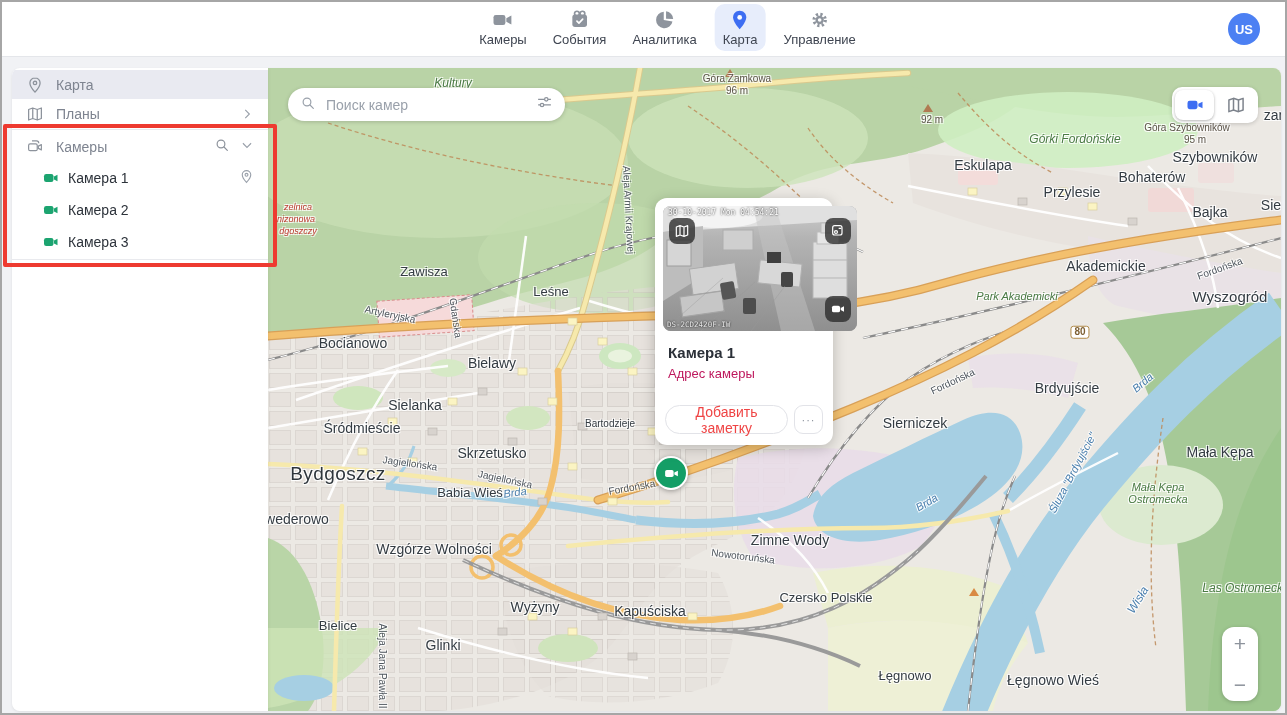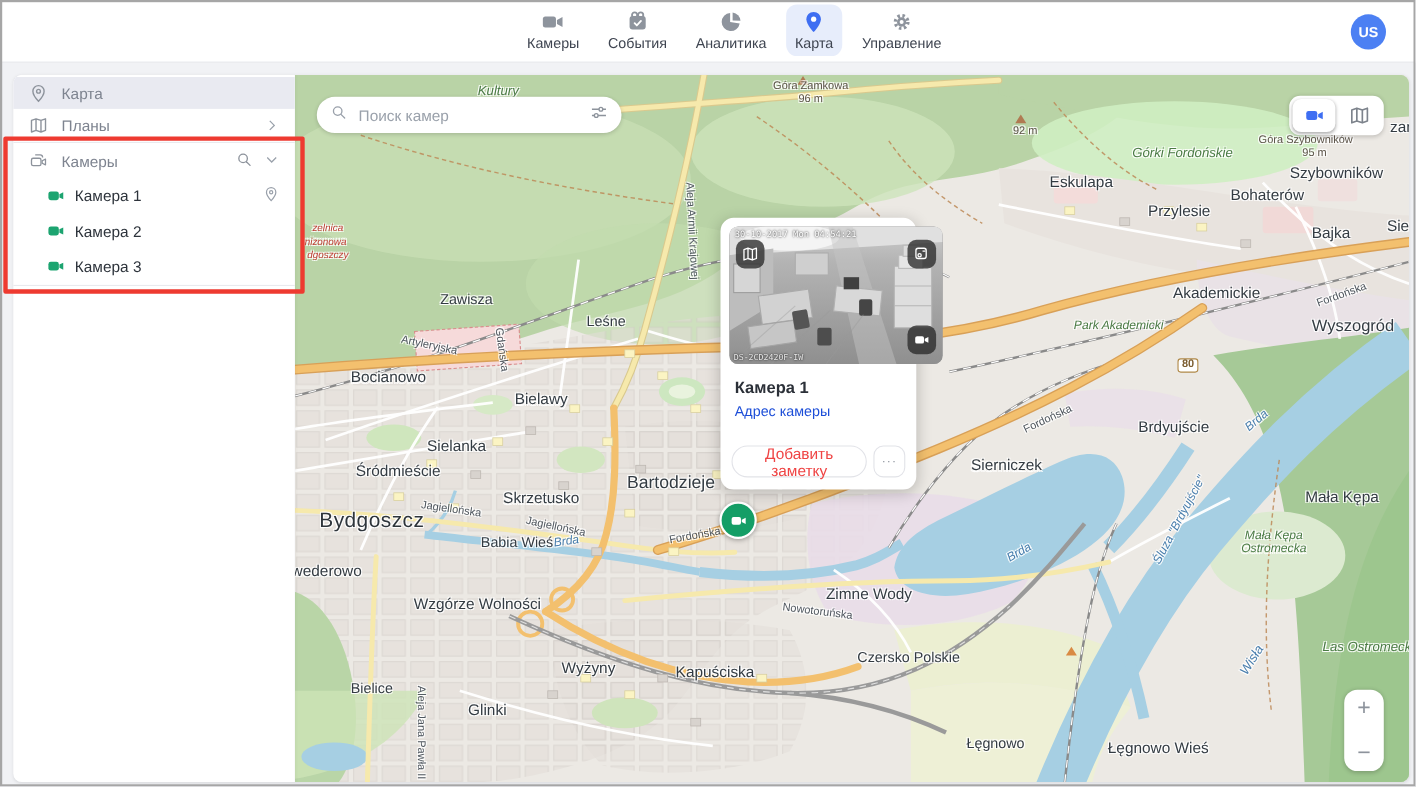--- a/index.html
+++ b/index.html
@@ -72,21 +72,21 @@
   
   .popup{position:absolute;left:387px;top:130px;width:178px;height:247px;background:#fff;border-radius:12px;z-index:30;
          box-shadow:0 3px 14px rgba(0,0,0,.22);}
   .thumb{position:absolute;left:8px;top:8px;width:194px;height:125px;border-radius:8px;overflow:hidden;background:#9a9a9a;cursor:pointer;}
   .thumb svg.scene{position:absolute;inset:0;}
   .osd-ts{position:absolute;left:5px;top:2px;font-family:"DejaVu Sans Mono",monospace;font-size:8px;color:#fff;text-shadow:0 0 2px #000;z-index:2;}
   .osd-model{position:absolute;left:4px;bottom:2px;font-family:"DejaVu Sans Mono",monospace;font-size:7.5px;color:#e8e8e8;text-shadow:0 0 2px #000;z-index:2;}
   .tbtn{position:absolute;width:26px;height:26px;border-radius:8px;background:rgba(42,42,42,.78);display:flex;align-items:center;justify-content:center;cursor:pointer;z-index:3;}
   .tbtn.tl{left:6px;top:12px;} .tbtn.tr{right:6px;top:12px;} .tbtn.br{right:6px;bottom:9px;}
   .ptitle{position:absolute;left:13px;top:146px;font-size:15px;font-weight:bold;color:#2b3038;}
-  .psub{position:absolute;left:13px;top:168px;font-size:13px;color:#1d4ed8;}
+  .psub{position:absolute;left:13px;top:168px;font-size:13px;color:#be185d;}
   .prow{position:absolute;left:10px;right:10px;bottom:11px;display:flex;gap:6px;align-items:center;}
   .note-btn{flex:1;height:29px;border-radius:15px;border:1px solid #e2e3e8;background:#fff;font-size:14px;color:#ef4444;cursor:pointer;
             display:flex;align-items:center;justify-content:center;}
   .more-btn{width:29px;height:29px;border-radius:9px;border:1px solid #e2e3e8;background:#fff;color:#8b919b;font-size:11px;
             display:flex;align-items:center;justify-content:center;cursor:pointer;letter-spacing:1px;}
 
   
   .annot{position:absolute;left:3px;top:124px;width:274px;height:143px;border:4px solid #ee3a30;z-index:100;pointer-events:none;border-radius:2px;}
 </style>
 </head>
@@ -421,21 +421,21 @@
           <span class="mlbl place" style="left: 156px; top: 204px; font-size: 13px;">Zawisza</span>
           <span class="mlbl place" style="left: 283px; top: 224px; font-size: 13px;">Leśne</span>
           <span class="mlbl street" style="left: 122px; top: 247px; font-size: 10px; transform: translate(-50%, -50%) rotate(12deg);">Artyleryjska</span>
           <span class="mlbl street" style="left: 187px; top: 250px; font-size: 10px; transform: translate(-50%, -50%) rotate(82deg);">Gdańska</span>
           <span class="mlbl street" style="left: 360px; top: 142px; font-size: 10px; transform: translate(-50%, -50%) rotate(87deg);">Aleja Armii Krajowej</span>
           <span class="mlbl place" style="left: 85px; top: 275px; font-size: 14px;">Bocianowo</span>
           <span class="mlbl place" style="left: 224px; top: 295px; font-size: 14px;">Bielawy</span>
           <span class="mlbl place" style="left: 147px; top: 337px; font-size: 14px;">Sielanka</span>
           <span class="mlbl place" style="left: 94px; top: 360px; font-size: 14px;">Śródmieście</span>
           <span class="mlbl place" style="left: 224px; top: 385px; font-size: 14px;">Skrzetusko</span>
-          <span class="mlbl place" style="left: 342px; top: 372px; font-size: 16px;">Bartodzieje</span>
+          <span class="mlbl place" style="left: 342px; top: 356px; font-size: 10px;">Bartodzieje</span>
           <span class="mlbl street" style="left: 142px; top: 396px; font-size: 10px; transform: translate(-50%, -50%) rotate(8deg);">Jagiellońska</span>
           <span class="mlbl street" style="left: 237px; top: 412px; font-size: 10px; transform: translate(-50%, -50%) rotate(12deg);">Jagiellońska</span>
           <span class="mlbl place-lg" style="left: 70px; top: 406px; font-size: 19px;">Bydgoszcz</span>
           <span class="mlbl place" style="left: 202px; top: 425px; font-size: 13px;">Babia Wieś</span>
           <span class="mlbl water" style="left: 247px; top: 425px; font-size: 11px; transform: translate(-50%, -50%) rotate(-8deg);">Brda</span>
           <span class="mlbl street" style="left: 364px; top: 420px; font-size: 10px; transform: translate(-50%, -50%) rotate(-10deg);">Fordońska</span>
           <span class="mlbl street" style="left: 685px; top: 314px; font-size: 10px; transform: translate(-50%, -50%) rotate(-25deg);">Fordońska</span>
           <span class="mlbl place" style="left: 647px; top: 355px; font-size: 14px;">Sierniczek</span>
           <span class="mlbl place" style="left: 799px; top: 320px; font-size: 14px;">Brdyujście</span>
           <span class="mlbl water" style="left: 875px; top: 315px; font-size: 11px; transform: translate(-50%, -50%) rotate(-40deg);">Brda</span>

